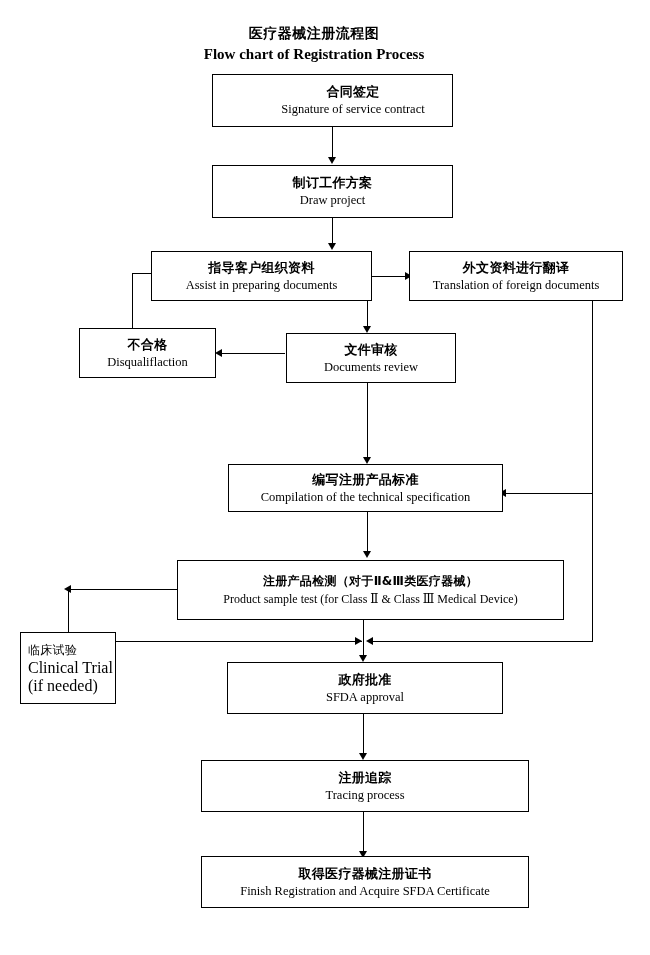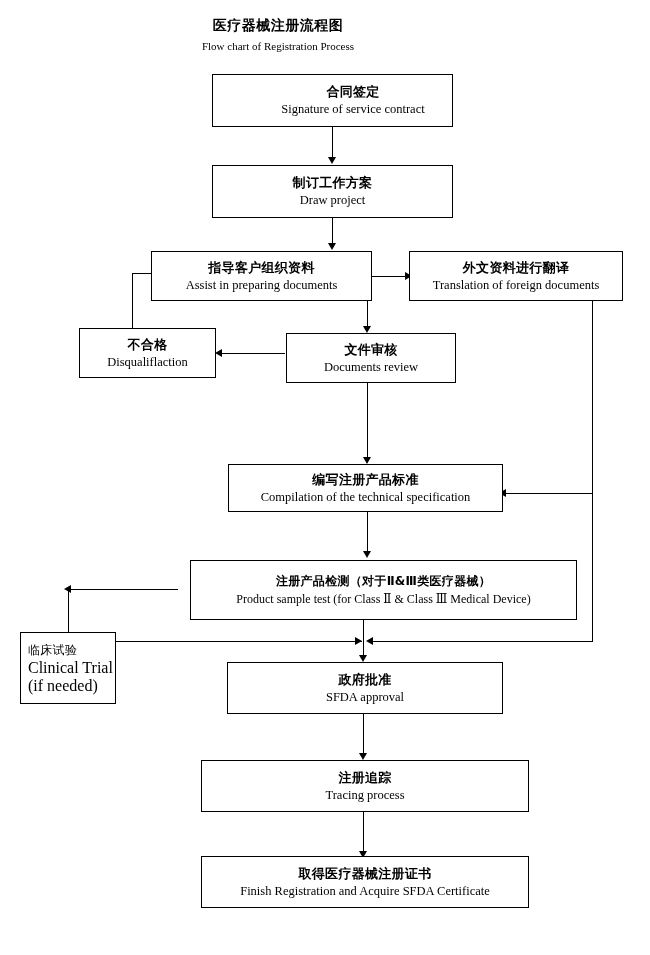--- a/index.html
+++ b/index.html
@@ -16,35 +16,36 @@
     width: 650px;
     height: 955px;
     background: #ffffff;
     overflow: hidden;
   }
 
   
   .title-block {
     position: absolute;
     left: 0;
-    top: 16px;
+    top: 24px;
     width: 556px;
     text-align: center;
+    padding-left: 36px;
   }
   .title-cn {
     font-family: "DejaVu Sans", "Liberation Sans", sans-serif;
     font-size: 14px;
     font-weight: bold;
     letter-spacing: 0.5px;
     line-height: 19px;
   }
   .title-en {
     font-family: "Liberation Serif", "DejaVu Serif", serif;
-    font-size: 11px;
-    font-weight: normal;
+    font-size: 15px;
+    font-weight: bold;
     line-height: 18px;
     margin-top: 2px;
   }
 
   
   .node {
     position: absolute;
     box-sizing: border-box;
     border: 1px solid #000000;
     background: #ffffff;
@@ -213,21 +214,21 @@
   <div class="node" style="left:286px; top:333px; width:170px; height:50px;">
     <div class="cn">文件审核</div>
     <div class="en">Documents review</div>
   </div>
 
   <div class="node" style="left:228px; top:464px; width:275px; height:48px;text-align:right;">
     <div class="cn">编写注册产品标准</div>
     <div class="en">Compilation of the technical specification</div>
   </div>
 
-  <div class="node small" style="left:190px; top:560px; width:387px; height:60px;justify-content:center;">
+  <div class="node small" style="left:177px; top:560px; width:387px; height:60px;justify-content:center;">
     <div class="cn">注册产品检测（对于Ⅱ&amp;Ⅲ类医疗器械）</div>
     <div class="en">Product sample test (for Class  Ⅱ &amp; Class  Ⅲ  Medical Device)</div>
   </div>
 
   <div class="node left-align" style="left:20px; top:632px; width:96px; height:72px;">
     <div class="cn">临床试验</div>
     <div class="en">Clinical Trial</div>
     <div class="en">(if needed)</div>
   </div>
 

